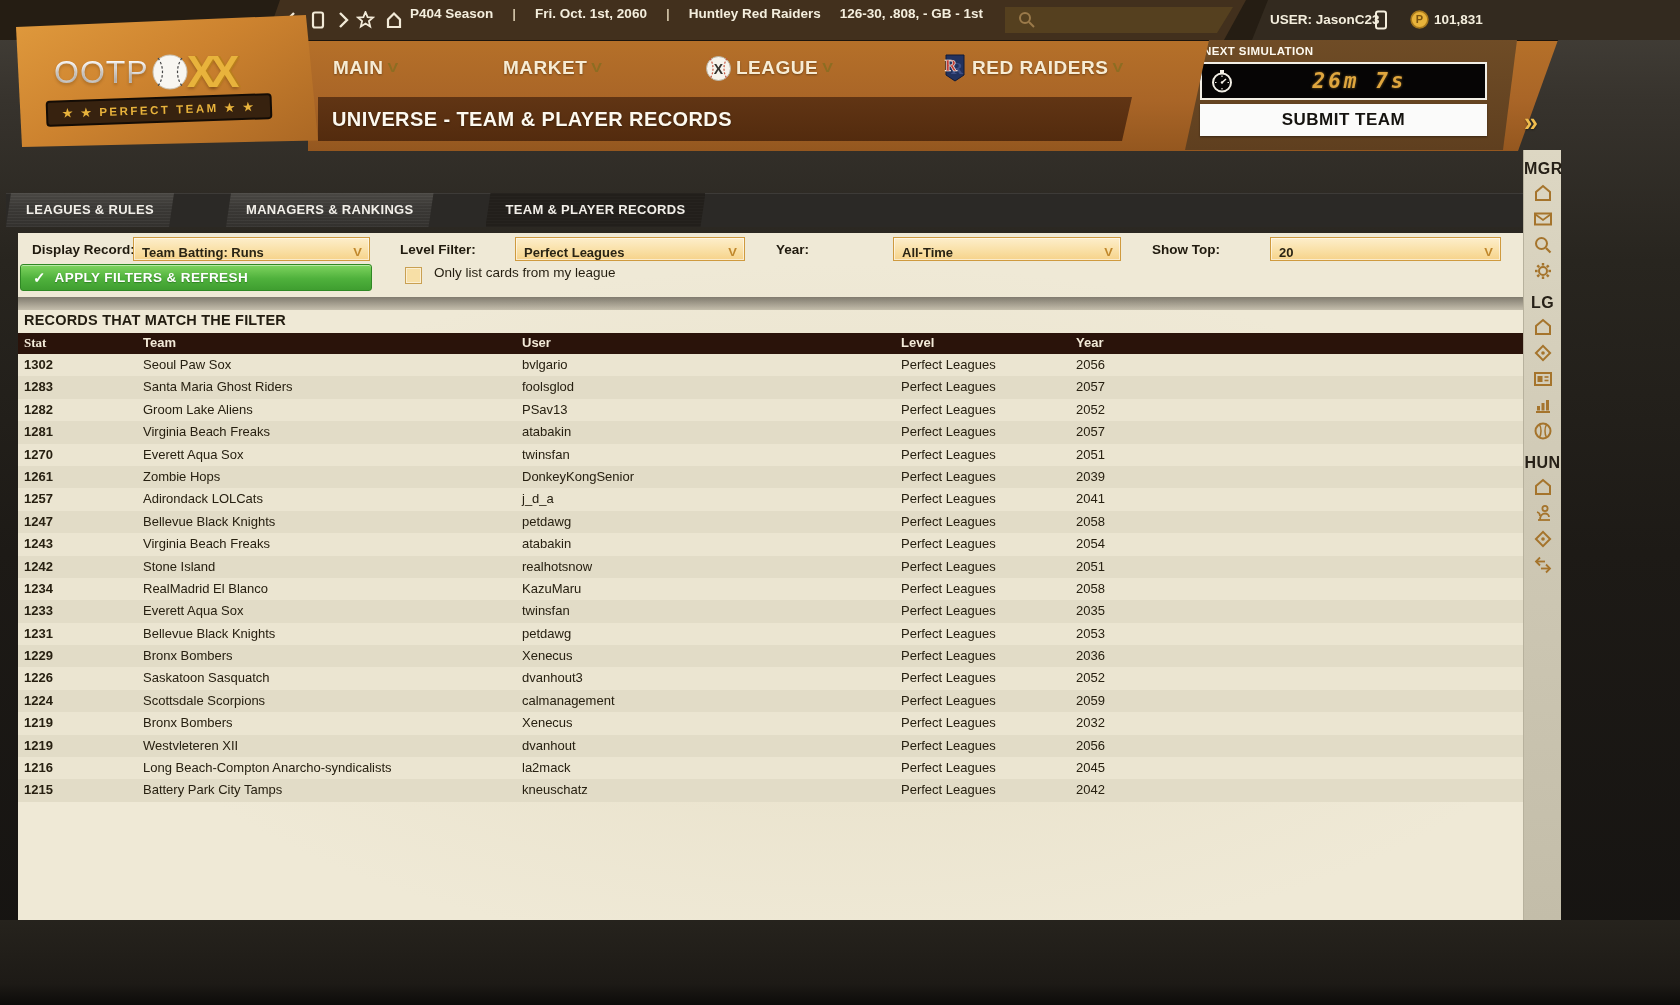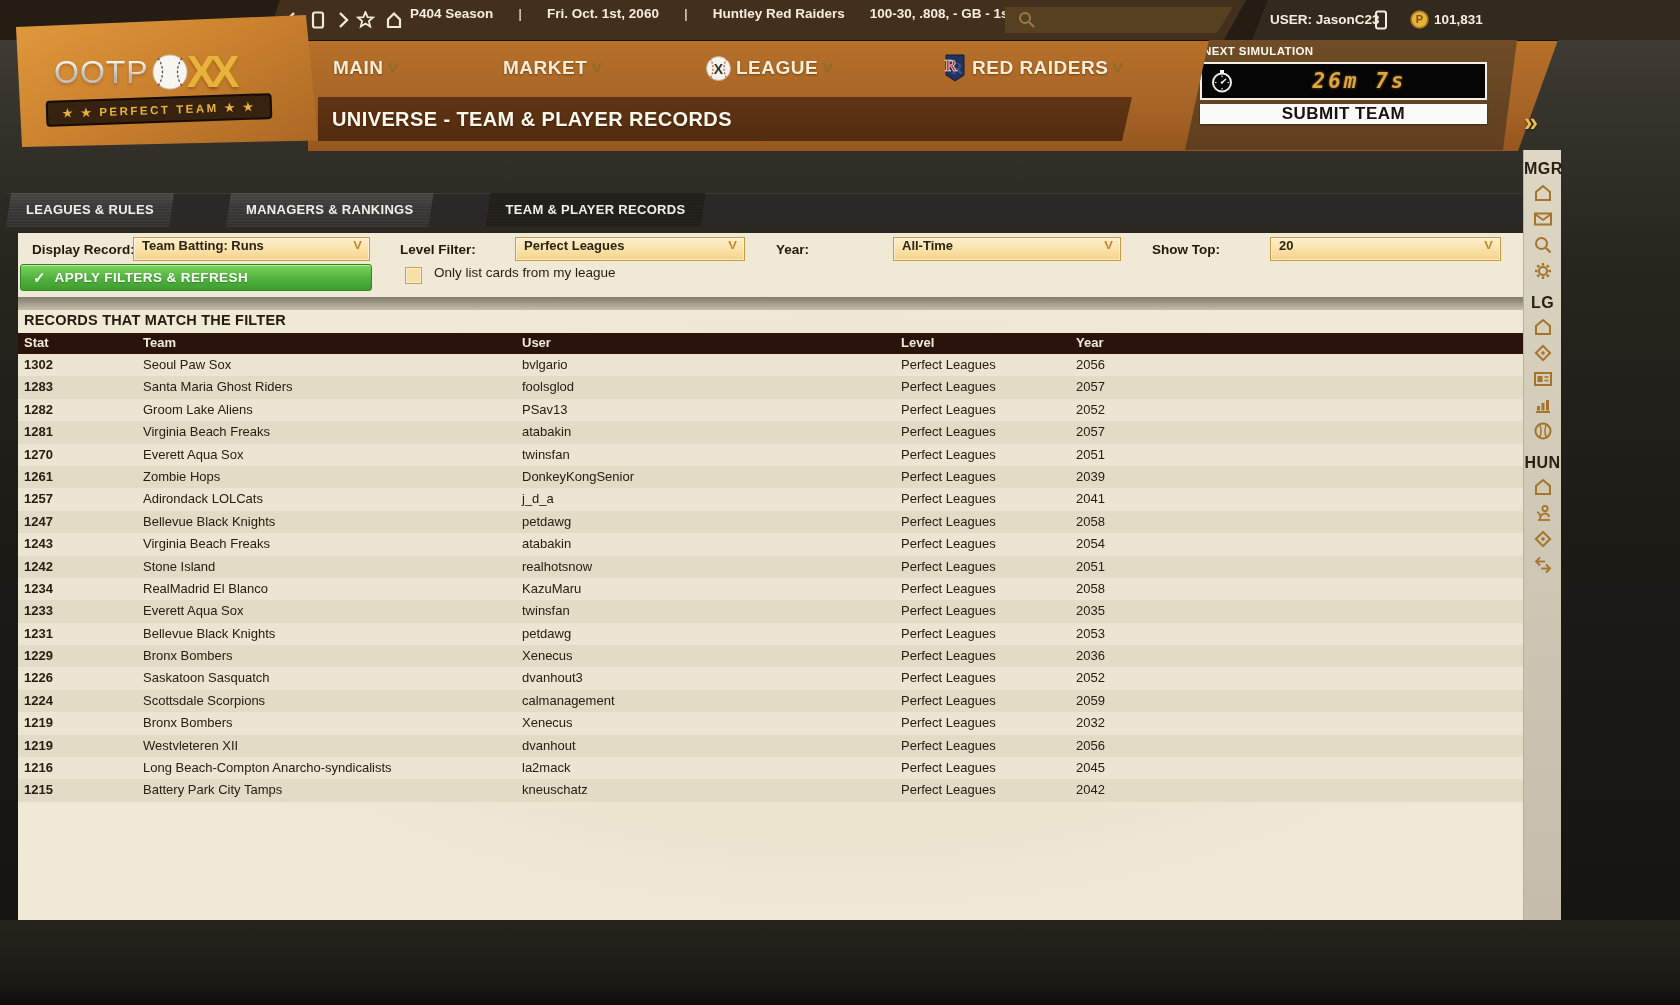--- a/index.html
+++ b/index.html
@@ -5,21 +5,21 @@
   html,body{margin:0;padding:0;background:#141210;}
   #stage{position:relative;width:1680px;height:1005px;overflow:hidden;
     font-family:"Liberation Sans",sans-serif;
     background:linear-gradient(180deg,#45413a 0%,#37332d 10%,#262younger 20%);
     background:linear-gradient(180deg,#45413a 0%,#37332d 10%,#28251f 26%,#1d1a16 55%,#151311 100%);}
   
   .topbar{position:absolute;left:0;top:0;width:1680px;height:40px;background:#251d13;}
   .tb-center{position:absolute;left:266px;top:0;width:980px;height:40px;background:#42301d;
     clip-path:polygon(14px 0,100% 0,calc(100% - 22px) 100%,0 100%);}
   .tb-ic{position:absolute;top:11px;cursor:pointer;}
-  .tb-title{position:absolute;left:144px;top:0;height:26px;display:flex;align-items:center;gap:25px;
+  .tb-title{position:absolute;left:144px;top:0;height:26px;display:flex;align-items:center;gap:19px;
     color:#f4eedd;font-size:13.5px;font-weight:bold;white-space:nowrap;text-align:right;}
   .tb-sep{color:#cdbfa4;font-weight:bold;}
   .tb-search{position:absolute;left:739px;top:7px;width:228px;height:26px;background:#55401f;
     clip-path:polygon(0 0,100% 0,calc(100% - 16px) 100%,0 100%);}
   .tb-user{position:absolute;left:1252px;top:0;width:428px;height:40px;background:#332a1f;
     clip-path:polygon(16px 0,100% 0,100% 100%,0 100%);}
   .tb-user span{position:absolute;top:12px;color:#f4eedd;font-size:13.5px;font-weight:bold;}
   
   .hdr-band{position:absolute;left:308px;top:40px;width:1250px;height:110px;
     background:linear-gradient(180deg,#b57029 0%,#a96527 55%,#94571f 100%);
@@ -47,21 +47,21 @@
   .title-bar span{color:#fdf9ef;font-size:20px;font-weight:bold;letter-spacing:.4px;margin-left:14px;
     text-shadow:0 1px 2px rgba(0,0,0,.4);}
   .hdr-right{position:absolute;left:1185px;top:40px;width:332px;height:110px;
     background:linear-gradient(180deg,#6f4c26 0%,#5f3f1f 100%);
     clip-path:polygon(24px 0,100% 0,calc(100% - 14px) 100%,0 100%);z-index:2;}
   .ns-label{position:absolute;left:18px;top:5px;color:#fdf9ef;font-size:11.5px;font-weight:bold;letter-spacing:.4px;}
   .ns-timer{position:absolute;left:15px;top:22px;width:283px;height:34px;background:#060505;
     border:2px solid #f2efe6;display:flex;align-items:center;}
   .ns-time{flex:1;text-align:center;font-family:"DejaVu Sans Mono",monospace;font-style:italic;
     color:#dfa63e;font-size:21px;font-weight:bold;letter-spacing:3px;text-shadow:0 0 3px rgba(223,166,62,.55);}
-  .ns-submit{position:absolute;left:15px;top:64px;width:287px;height:20px;background:#fbfbfa;
+  .ns-submit{position:absolute;left:15px;top:64px;width:287px;height:32px;background:#fbfbfa;
     color:#15130f;font-size:17px;font-weight:bold;letter-spacing:.5px;display:flex;
     align-items:center;justify-content:center;cursor:pointer;box-shadow:0 1px 2px rgba(0,0,0,.4);}
   .expand{position:absolute;left:1524px;top:108px;color:#f0bd4e;font-size:25px;font-weight:bold;
     z-index:4;cursor:pointer;text-shadow:0 1px 2px rgba(0,0,0,.4);}
   
   .tabrow{position:absolute;left:6px;width:1517px;height:34px;display:flex;
     background:#2b2926;box-shadow:inset 0 1px 0 #3d3b38;}
   .tabrow.r1{top:152px;} .tabrow.r2{top:193px;gap:48px;}
   .tab{height:34px;line-height:34px;padding:0 17px;margin-right:4px;color:#f2efe9;
     font-size:13px;font-weight:bold;letter-spacing:.3px;white-space:nowrap;cursor:pointer;
@@ -71,21 +71,21 @@
     clip-path:polygon(5px 0,100% 0,calc(100% - 5px) 100%,0 100%);}
   .tab.active{background:#221f1b;background-image:repeating-linear-gradient(0deg,rgba(255,255,255,.02) 0 1px,rgba(0,0,0,0) 1px 3px);}
   .tabrow.r2 .tab{padding:0 20px;}
   
   .content{position:absolute;left:18px;top:233px;width:1505px;height:687px;
     background:radial-gradient(ellipse at 55% 55%,rgba(223,214,186,.55),rgba(0,0,0,0) 65%),#efe9d6;}
   .stadium-band{position:absolute;left:0;top:64px;width:100%;height:13px;
     background:linear-gradient(180deg,rgba(38,33,26,.55),rgba(70,62,48,.25));}
   .flabel{position:absolute;top:6px;height:22px;line-height:22px;color:#201a0e;
     font-size:13.5px;font-weight:bold;}
-  .dd{position:absolute;top:4px;height:22px;display:flex;align-items:flex-start;cursor:pointer;
+  .dd{position:absolute;top:4px;height:22px;display:flex;align-items:flex-end;cursor:pointer;
     background:linear-gradient(180deg,#fdeecb 0%,#f9dfa4 60%,#f6d28a 100%);
     border:1px solid #cf9a3e;box-shadow:inset 0 0 0 1px rgba(255,255,255,.55);}
   .dd .val{flex:1;padding:0 8px;color:#2a2414;font-size:13px;font-weight:bold;white-space:nowrap;}
   .dd .chev{padding:0 7px;color:#c0872b;font-size:13px;font-weight:bold;transform:scaleY(.85);}
   .apply-btn{position:absolute;left:2px;top:31px;width:350px;height:25px;border-radius:3px;
     background:linear-gradient(180deg,#7fd45f 0%,#4fb13c 55%,#3f9e30 100%);
     border:1px solid #2f8824;box-shadow:inset 0 1px 0 rgba(255,255,255,.45);
     display:flex;align-items:center;cursor:pointer;}
   .apply-btn .chk{color:#ffffff;font-size:15px;font-weight:bold;margin:0 9px 0 12px;}
   .apply-btn .lbl{color:#ffffff;font-size:13.5px;font-weight:bold;letter-spacing:.4px;
@@ -95,21 +95,21 @@
   .cb-label{position:absolute;left:416px;top:32px;color:#241e10;font-size:13.5px;font-weight:normal;}
   .section-title{position:absolute;left:6px;top:79px;color:#221c10;font-size:14.5px;
     font-weight:bold;letter-spacing:.2px;}
   .thead{position:absolute;left:0;top:100px;width:100%;height:21px;background:#2a130a;}
   .thead span{position:absolute;top:2px;color:#f3ead8;font-size:13px;font-weight:bold;}
   .tbody{position:absolute;left:0;top:121px;width:100%;}
   .tr{position:relative;width:100%;height:22.4px;cursor:pointer;}
   .tr.odd{background:#ebe5d1;} .tr.even{background:#e2dcc7;}
   .td{position:absolute;top:3px;color:#272011;font-size:13px;white-space:nowrap;}
   .c0{left:6px;font-weight:bold;} .c1{left:125px;} .c2{left:504px;} .c3{left:883px;} .c4{left:1058px;}
-  .h0{left:6px;} .h1{left:125px;} .h2{left:504px;} .h3{left:883px;} .h4{left:1058px;}
+  .h0{left:6px;font-family:Liberation Serif, serif;} .h1{left:125px;} .h2{left:504px;} .h3{left:883px;} .h4{left:1058px;}
   
   .side{position:absolute;left:1523px;top:150px;width:37px;height:770px;
     background:linear-gradient(180deg,#ddd7c3 0%,#cfc9b5 45%,#c3bda9 100%);
     border-left:1px solid #b7b19d;}
   .side .grp-label{width:100%;text-align:center;color:#262017;font-size:16px;font-weight:bold;
     letter-spacing:.5px;margin:10px 0 2px 0;}
   .side .sic{width:100%;height:26px;display:flex;align-items:center;justify-content:center;cursor:pointer;}
   
   .footer{position:absolute;left:0;top:920px;width:1680px;height:85px;
     background:linear-gradient(180deg,#26231d 0%,#1d1a16 75%,#0c0b09 100%);}
@@ -146,21 +146,21 @@
         <svg width="18" height="18" viewBox="0 0 18 18">
             <path d="M3,16 L3,8.5 L9,2.5 L15,8.5 L15,16 Z" fill="none" stroke="#f2ead8" stroke-width="2.2"></path>
           </svg>
         </div>
       <div class="tb-title">
         <span>P404 Season</span>
         <span class="tb-sep">|</span>
         <span>Fri. Oct. 1st, 2060</span>
         <span class="tb-sep">|</span>
         <span>Huntley Red Raiders</span>
-        <span>100-30, .808, - GB - 1st</span>
+        <span>126-30, .808, - GB - 1st</span>
       </div>
       <div class="tb-search">
         <svg width="20" height="20" viewBox="0 0 20 20" style="margin:3px 0 0 12px">
           <circle cx="8" cy="8" r="5" fill="none" stroke="#9b7a4a" stroke-width="2"></circle>
           <line x1="12" y1="12" x2="17" y2="17" stroke="#9b7a4a" stroke-width="2"></line>
           </svg>
       </div>
     </div>
     <div class="tb-user">
       <span style="left:18px">USER: JasonC23</span>

